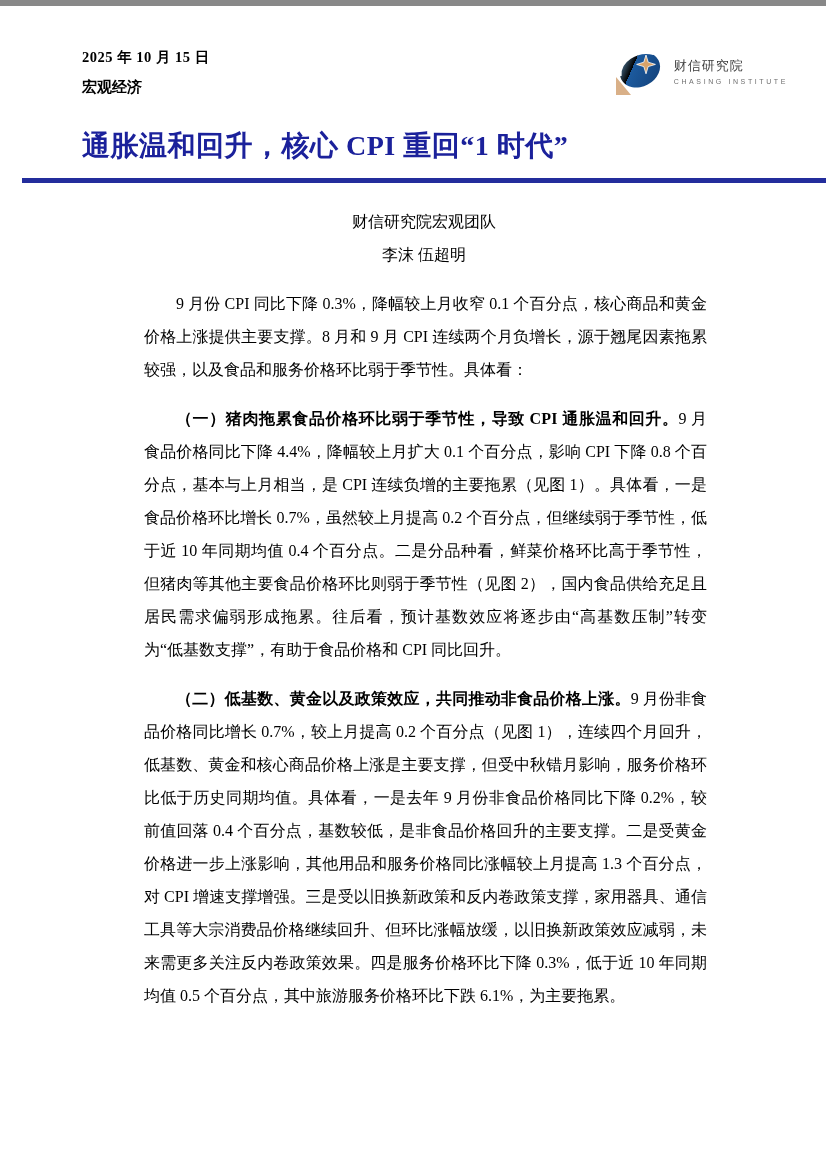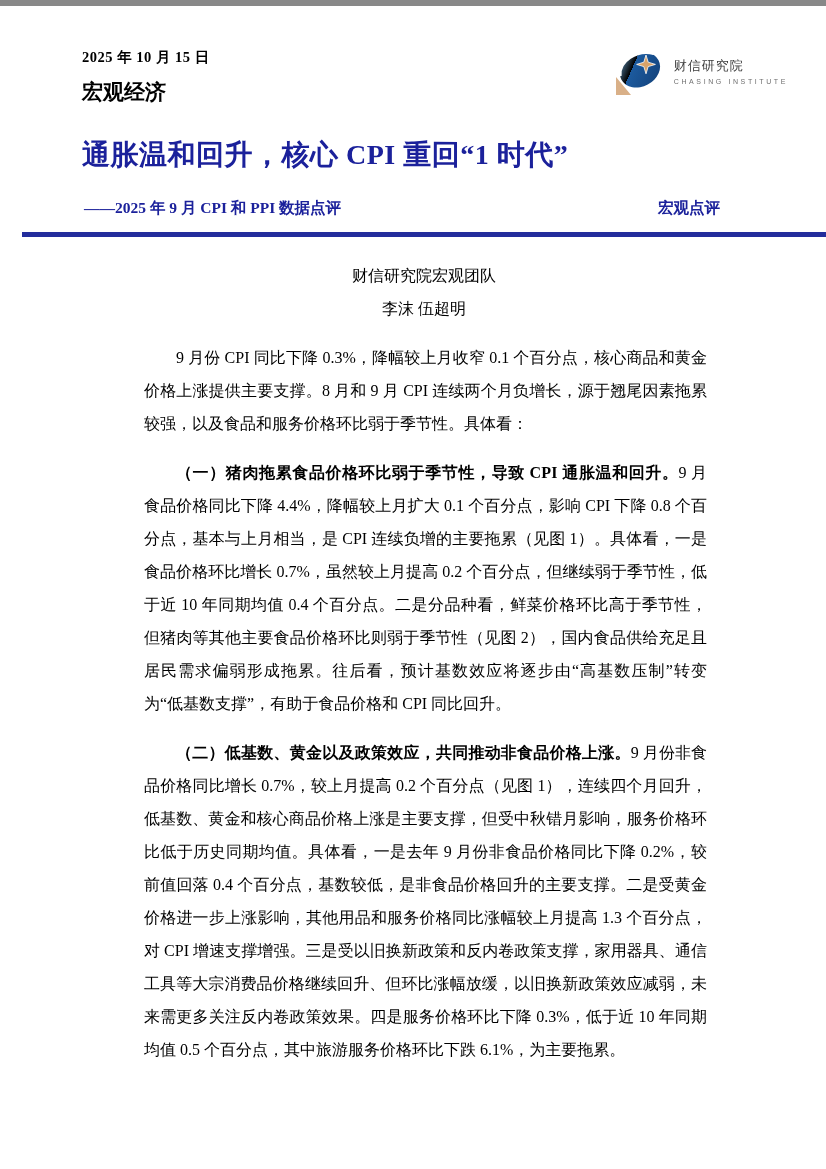--- a/index.html
+++ b/index.html
@@ -6,21 +6,21 @@
   html,body { background:#888; }
   .page {
     width:826px; height:1169px; margin:6px auto; background:#ffffff;
     font-family:"Liberation Serif","DejaVu Serif",serif; color:#000;
     position:relative; overflow:hidden;padding-left:22px;
   }
   
   .header { display:flex; justify-content:space-between; align-items:flex-start;
             padding:42px 38px 0 60px; }
   .hdr-date { font-size:14.5px; font-weight:bold; letter-spacing:0.5px; }
-  .hdr-cat  { font-size:21px; font-weight:bold; margin-top:11px; }
+  .hdr-cat  { font-size:15px; font-weight:bold; margin-top:11px; }
   .logo { display:flex; align-items:center; gap:9px; margin-top:-2px; }
   .logo-mark { width:52px; height:50px; display:block; }
   .logo-text .cn { font-size:13px; color:#3d3d3d; letter-spacing:1px;
                    font-family:"Liberation Sans","DejaVu Sans",sans-serif; font-weight:500; }
   .logo-text .en { font-size:7px; color:#6e6e6e; letter-spacing:2.6px; margin-top:3px;
                    font-family:"Liberation Sans","DejaVu Sans",sans-serif; }
   
   .title { margin:30px 60px 0 60px; color:#1b219b; font-size:28px; font-weight:bold;
            letter-spacing:0.5px; }
   .subtitle-row { display:flex; justify-content:space-between; align-items:baseline;
@@ -69,24 +69,20 @@
       </svg>
       <div class="logo-text">
         <div class="cn">财信研究院</div>
         <div class="en">CHASING INSTITUTE</div>
       </div>
     </div>
   </div>
 
   <div class="title">通胀温和回升，核心 CPI 重回“1 时代”</div>
 
-  <div class="subtitle-row">
-    <div>——2025 年 9 月 CPI 和 PPI 数据点评</div>
-    <div>宏观点评</div>
-  </div>
 
   <div class="rule"></div>
 
   <div class="byline">
     <div>财信研究院宏观团队</div>
     <div>李沫 伍超明</div>
   </div>
 
 
 

